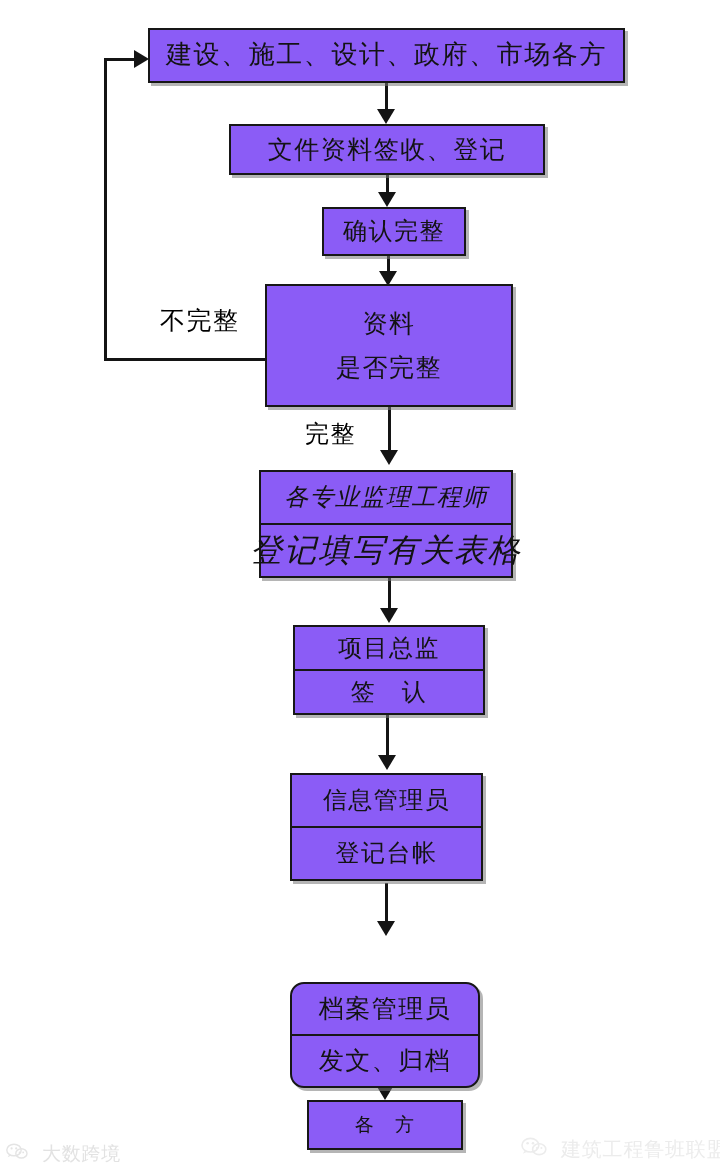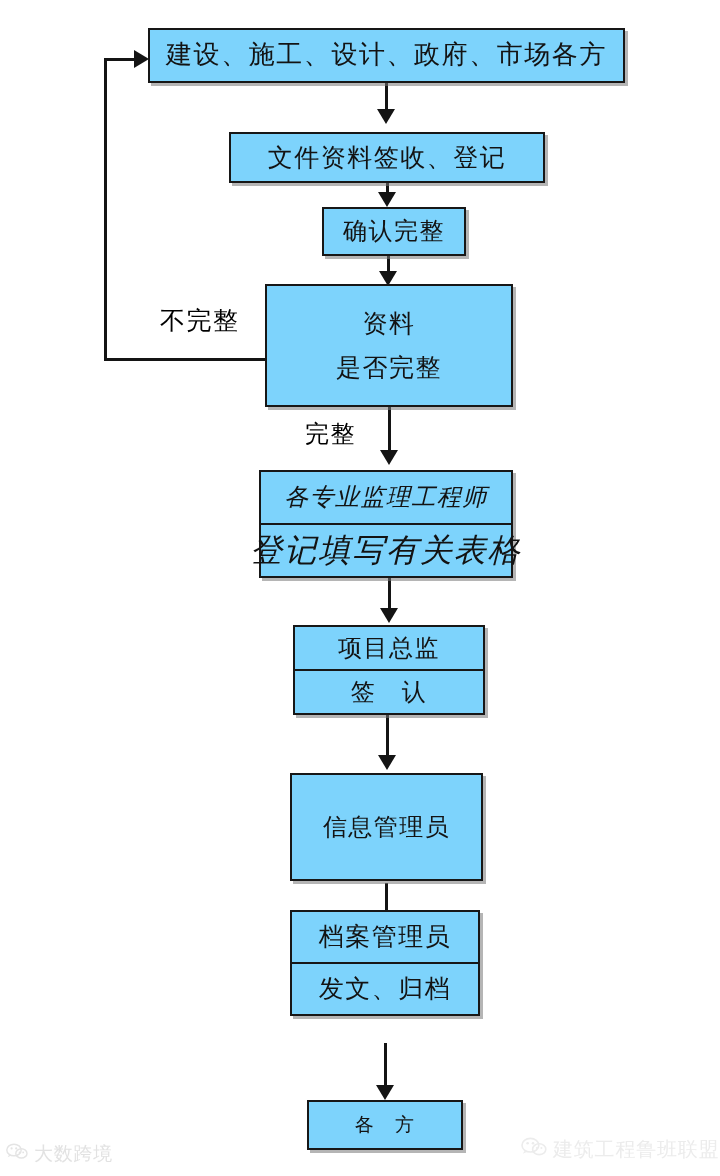--- a/index.html
+++ b/index.html
@@ -14,21 +14,21 @@
     position: relative;
     width: 720px;
     height: 1176px;
     background: #ffffff;
     overflow: hidden;
   }
   
   .node {
     position: absolute;
     box-sizing: border-box;
-    background: #7dd3fc;
+    background: #8b5cf6;
     border: 2px solid #171717;
     box-shadow: 3px 3px 0 0 rgba(120,120,120,0.55);
     display: flex;
     flex-direction: column;
     z-index: 3;
   }
   .node .cell {
     flex: 1 1 0;
     display: flex;
     align-items: center;
@@ -91,21 +91,21 @@
     white-space: nowrap;
     letter-spacing: 0.06em;
     z-index: 4;
   }
 
   
   .watermark {
     position: absolute;
     display: flex;
     align-items: center;
-    gap: 6px;
+    gap: 14px;
     z-index: 5;
     user-select: none;
   }
   .watermark .wm-text {
     color: #e2e2e2;
     font-family: "Liberation Sans", sans-serif;
     letter-spacing: 0.04em;
     white-space: nowrap;
   }
   .wm-left .wm-text { font-size: 19px; }
@@ -117,21 +117,21 @@
 
 <div id="canvas">
 
   <div class="node" style="left:148px; top:28px; width:477px; height:55px;">
     <div class="cell" style="font-size:26px;">建设、施工、设计、政府、市场各方</div>
   </div>
 
   <div class="vline" style="left:385px; top:83px; height:29px;"></div>
   <div class="arrow-down" style="left:377px; top:109px;"></div>
 
-  <div class="node" style="left:229px; top:132px; width:316px; height:51px;justify-content:center;">
+  <div class="node" style="left:229px; top:124px; width:316px; height:51px;justify-content:center;">
     <div class="cell" style="font-size:25px;">文件资料签收、登记</div>
   </div>
 
   <div class="vline" style="left:386px; top:175px; height:20px;"></div>
   <div class="arrow-down" style="left:378px; top:192px;"></div>
 
   <div class="node" style="left:322px; top:207px; width:144px; height:49px;">
     <div class="cell" style="font-size:24px;">确认完整</div>
   </div>
 
@@ -166,26 +166,27 @@
   <div class="node" style="left:293px; top:625px; width:192px; height:90px;font-family:Liberation Serif, serif;">
     <div class="cell" style="font-size:24px;">项目总监</div>
     <div class="cell divider-top" style="font-size:24px;">签　认</div>
   </div>
 
   <div class="vline" style="left:386px; top:715px; height:42px;"></div>
   <div class="arrow-down" style="left:378px; top:755px;"></div>
 
   <div class="node" style="left:290px; top:773px; width:193px; height:108px;">
     <div class="cell" style="font-size:24px;">信息管理员</div>
+    <div class="cell divider-top" style="font-size:24px;">登记台帐</div>
   </div>
 
   <div class="vline" style="left:385px; top:883px; height:40px;"></div>
   <div class="arrow-down" style="left:377px; top:921px;"></div>
 
-  <div class="node" style="left:290px; top:910px; width:190px; height:106px;">
+  <div class="node" style="left:290px; top:982px; width:190px; height:106px;border-radius:14px;">
     <div class="cell" style="font-size:25px;">档案管理员</div>
     <div class="cell divider-top" style="font-size:25px;">发文、归档</div>
   </div>
 
   <div class="vline" style="left:384px; top:1043px; height:44px;"></div>
   <div class="arrow-down" style="left:376px; top:1085px;"></div>
 
   <div class="node" style="left:307px; top:1100px; width:156px; height:50px;">
     <div class="cell" style="font-size:19px;">各　方</div>
   </div>

